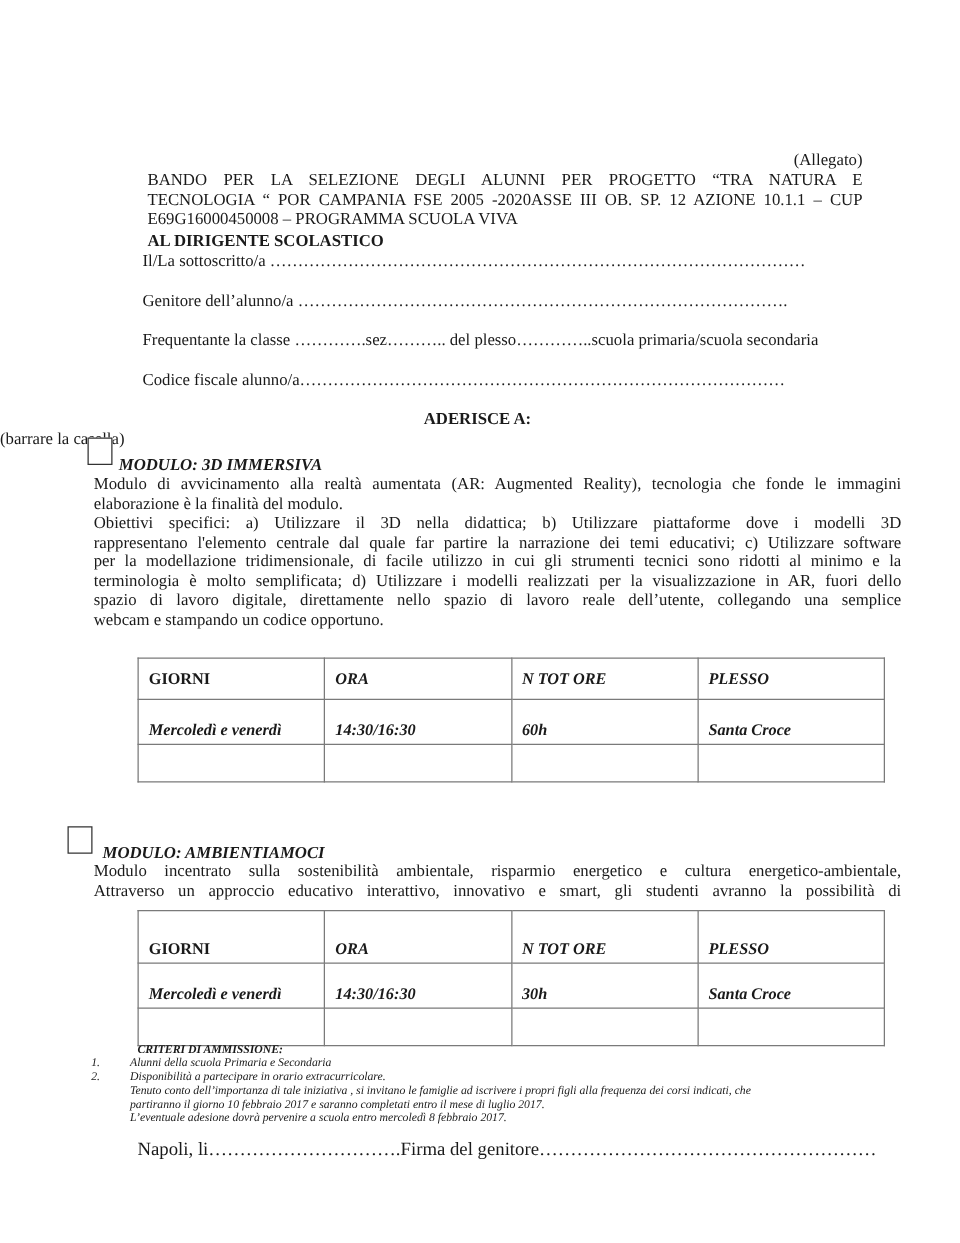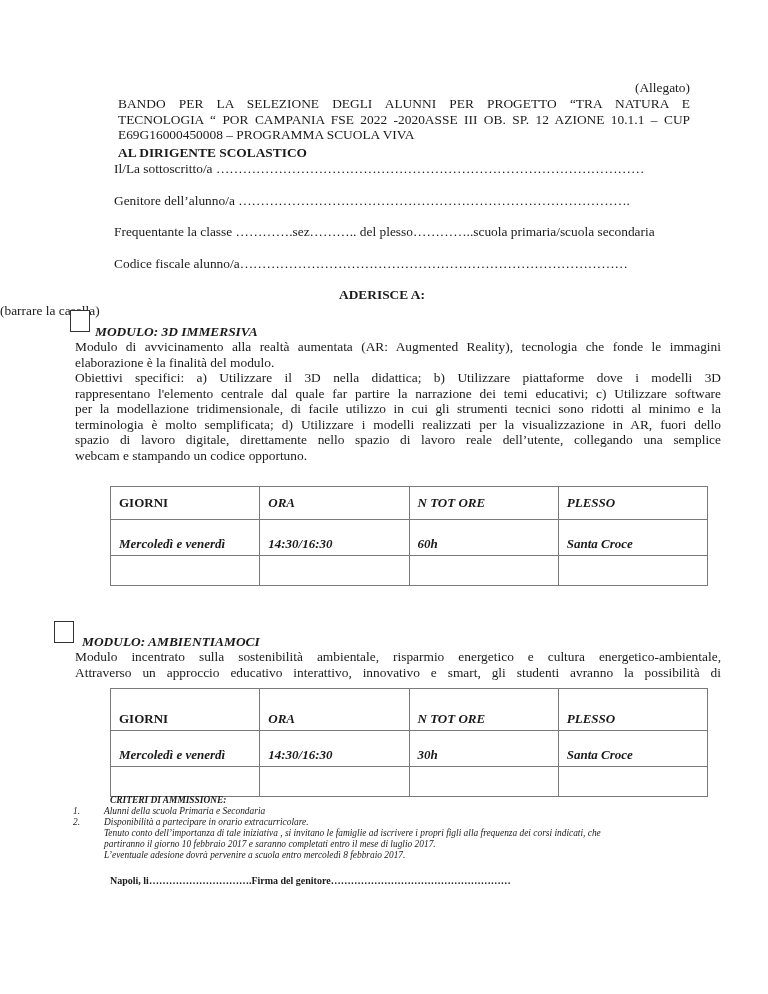--- a/index.html
+++ b/index.html
@@ -10,21 +10,21 @@
     body {
       width: 768px;
       height: 994px;
       position: relative;
       overflow: hidden;
       font-family: "Liberation Serif", "DejaVu Serif", serif;
       color: #1a1a1a;
       font-size: 13.4px;
       line-height: 15.5px;
     }
-    .abs { position: absolute; }
+    .abs { position: absolute; margin-top: 40px; }
     .allegato {
       top: 80px; right: 78px;
       text-align: right;
     }
     .bando {
       top: 96px; left: 118px; width: 572px;
       text-align: justify;
       text-align-last: left;
     }
     .bando .line { display: block; text-align: justify; text-align-last: justify; }
@@ -107,33 +107,33 @@
     .criteri .num {
       position: absolute; left: 73px;
       font-style: italic;
     }
     .criteri .txt {
       position: absolute; left: 104px;
       white-space: nowrap;
     }
     .firma {
       top: 873px; left: 110px;
-      font-weight: bold;
-      font-size: 10px;
+      font-weight: normal;
+      font-size: 15px;
       white-space: nowrap;
     }
   </style>
 </head>
 <body>
 
 <div class="abs allegato">(Allegato)</div>
 
 <div class="abs bando">
   <span class="line">BANDO PER LA SELEZIONE DEGLI ALUNNI PER PROGETTO “TRA NATURA E</span>
-  <span class="line">TECNOLOGIA “ POR CAMPANIA FSE 2022 -2020ASSE III OB. SP. 12 AZIONE 10.1.1 – CUP</span>
+  <span class="line">TECNOLOGIA “ POR CAMPANIA FSE 2005 -2020ASSE III OB. SP. 12 AZIONE 10.1.1 – CUP</span>
   <span class="line last">E69G16000450008 – PROGRAMMA SCUOLA VIVA</span>
 </div>
 
 <div class="abs dirigente">AL DIRIGENTE SCOLASTICO</div>
 
 <div class="abs field f1">Il/La sottoscritto/a ……………………………………………………………………………………</div>
 <div class="abs field f2">Genitore dell’alunno/a …………………………………………………………………………….</div>
 <div class="abs field f3">Frequentante la classe ………….sez……….. del plesso…………..scuola primaria/scuola secondaria</div>
 <div class="abs field f4">Codice fiscale alunno/a……………………………………………………………………………</div>
 

